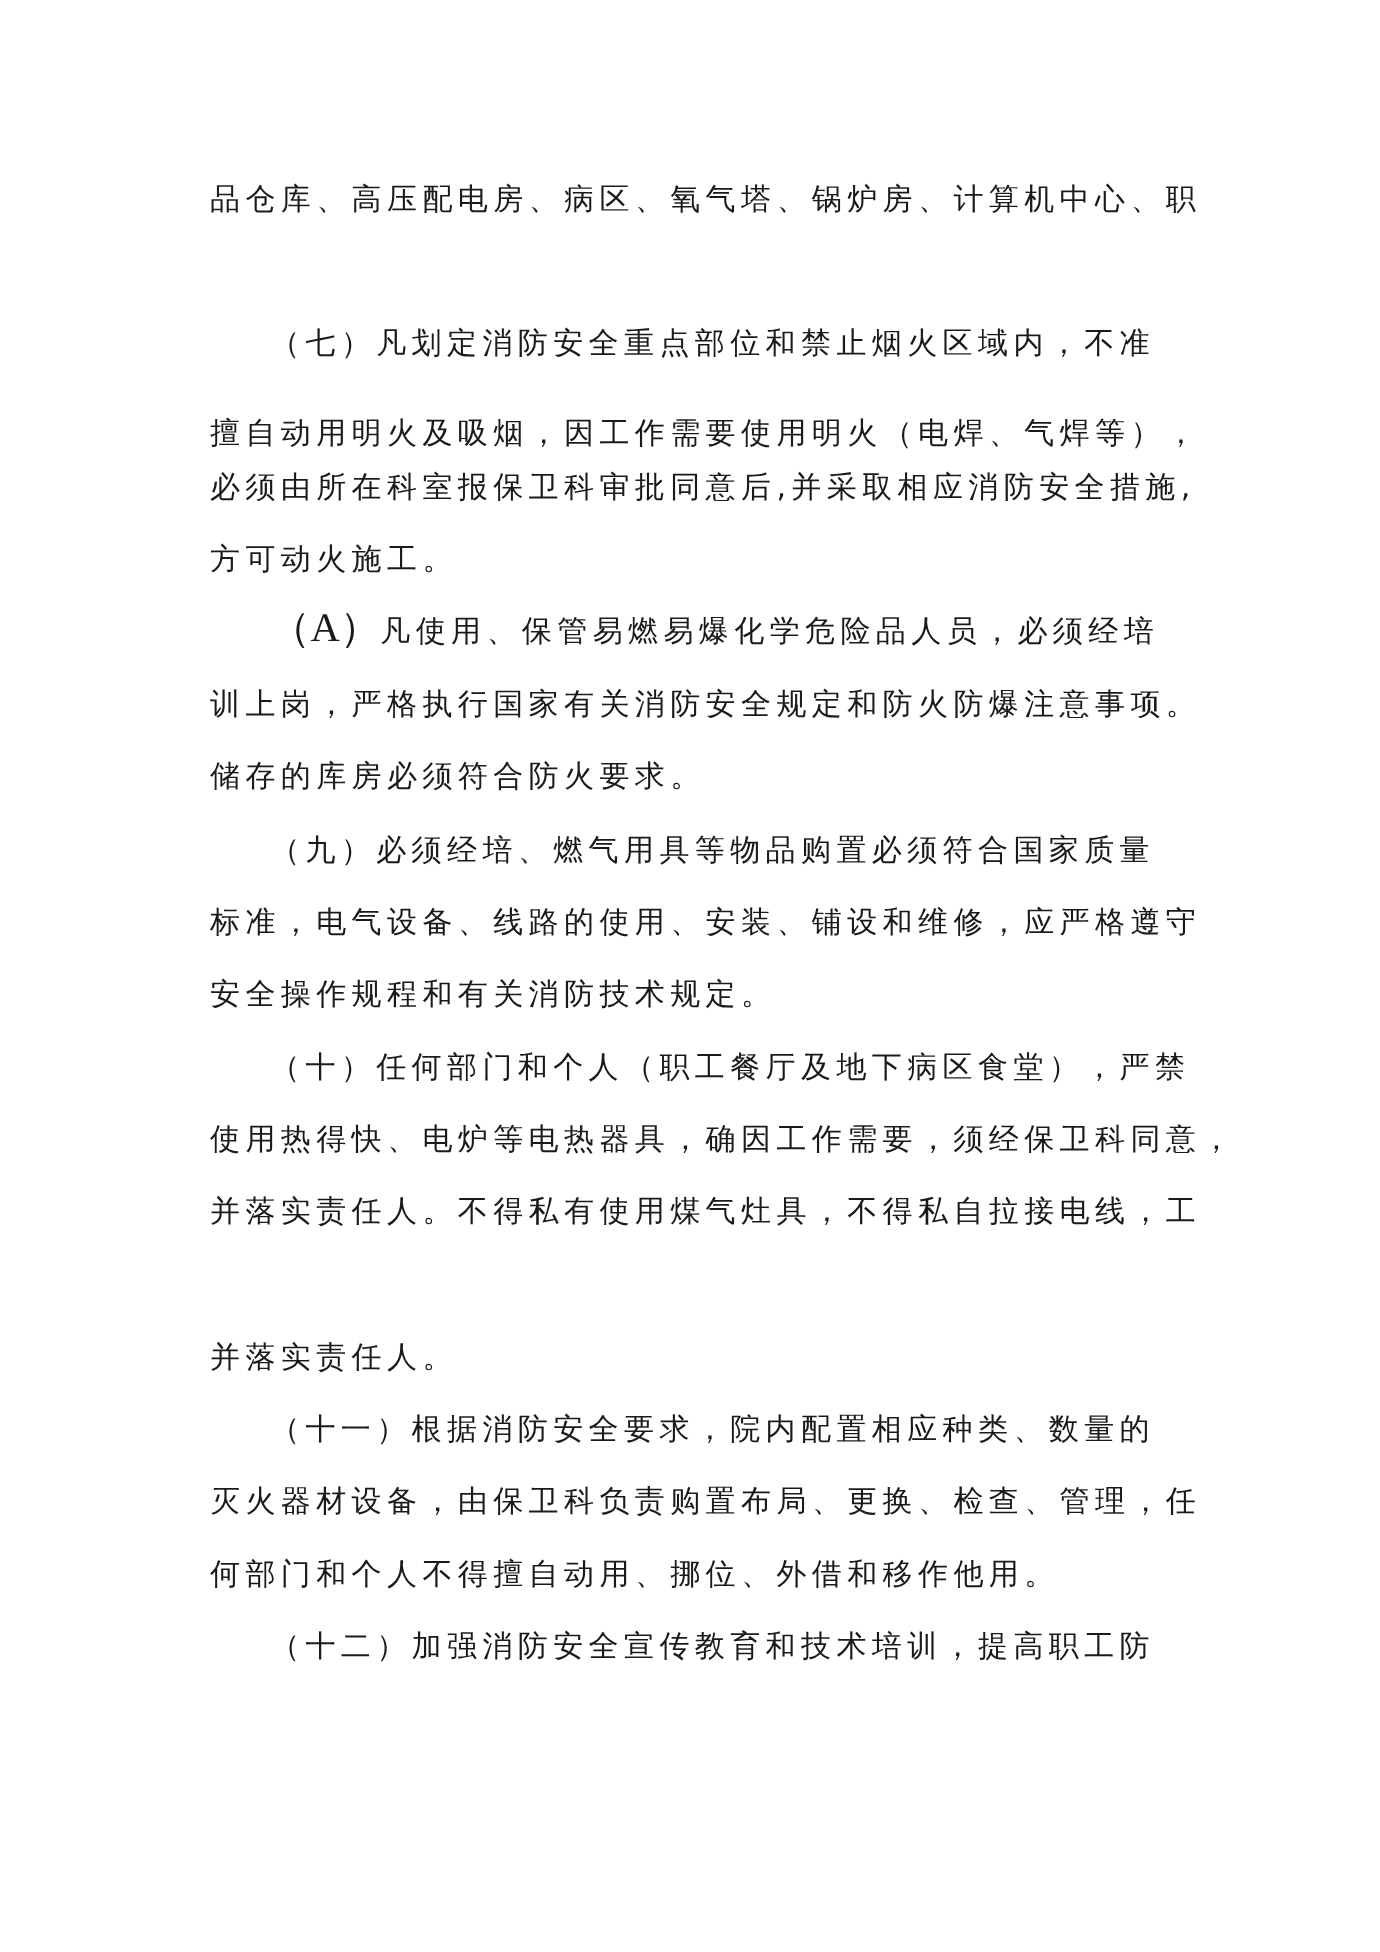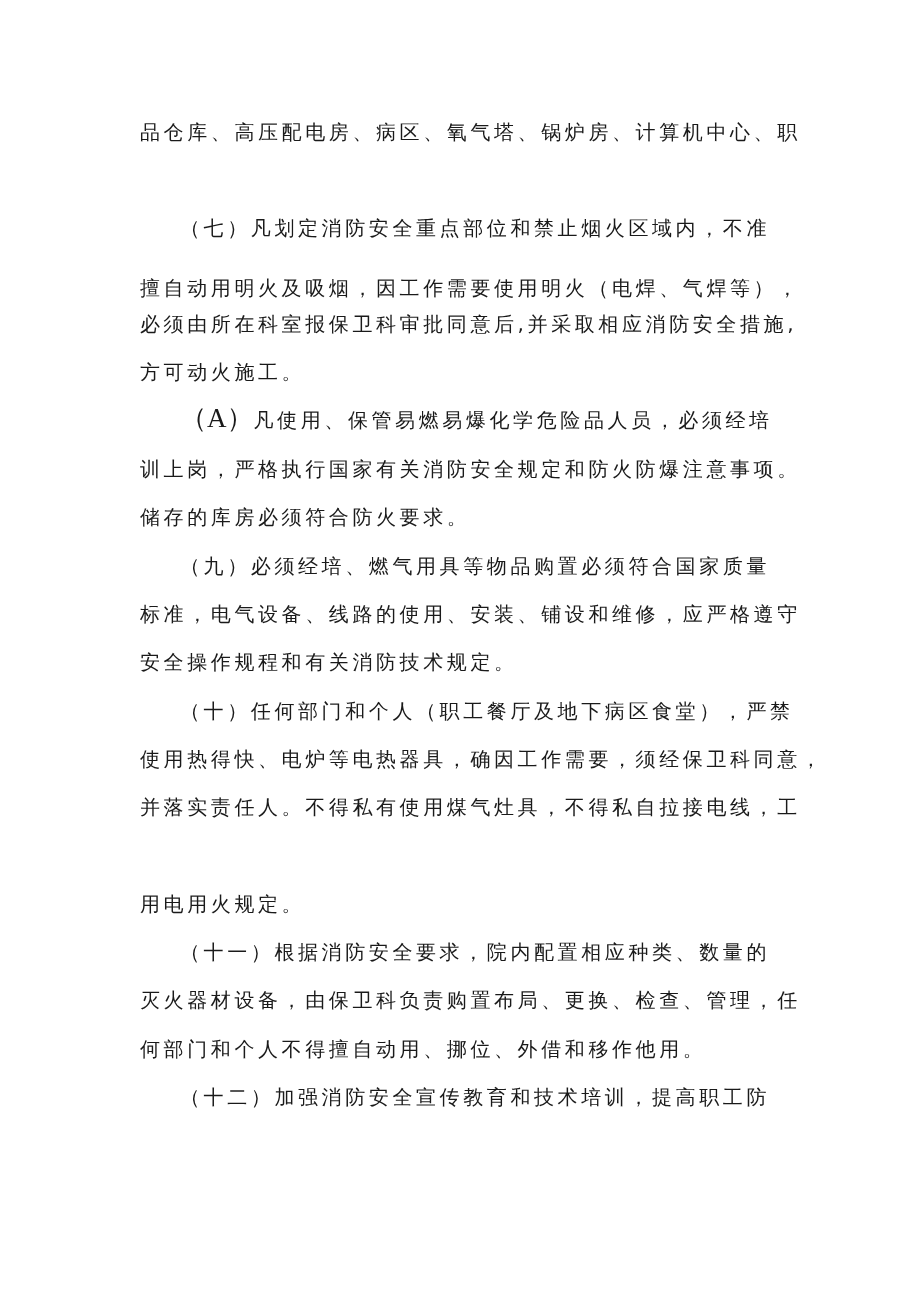--- a/index.html
+++ b/index.html
@@ -34,20 +34,20 @@
   <div class="line indent" style="top:406px"><span class="big">（A）</span><span>凡使用、保管易燃易爆化学危险品人员，必须经培</span></div>
   <div class="line" style="top:505px">储存的库房必须符合防火要求。</div>
 
   <div class="line indent" style="top:554px">（九）必须经培、燃气用具等物品购置必须符合国家质量</div>
   <div class="line" style="top:602px">标准，电气设备、线路的使用、安装、铺设和维修，应严格遵守</div>
   <div class="line" style="top:650px">安全操作规程和有关消防技术规定。</div>
 
   <div class="line indent" style="top:699px">（十）任何部门和个人（职工餐厅及地下病区食堂），严禁</div>
   <div class="line" style="top:747px">使用热得快、电炉等电热器具，确因工作需要，须经保卫科同意，</div>
   <div class="line" style="top:795px">并落实责任人。不得私有使用煤气灶具，不得私自拉接电线，工</div>
-  <div class="line" style="top:892px">用电用火规定。</div>
+  <div class="line" style="top:892px">并落实责任人。</div>
 
   <div class="line indent" style="top:940px">（十一）根据消防安全要求，院内配置相应种类、数量的</div>
   <div class="line" style="top:988px">灭火器材设备，由保卫科负责购置布局、更换、检查、管理，任</div>
   <div class="line" style="top:1037px">何部门和个人不得擅自动用、挪位、外借和移作他用。</div>
 
   <div class="line indent" style="top:1085px">（十二）加强消防安全宣传教育和技术培训，提高职工防</div>
 </div>
 
 </body></html>

